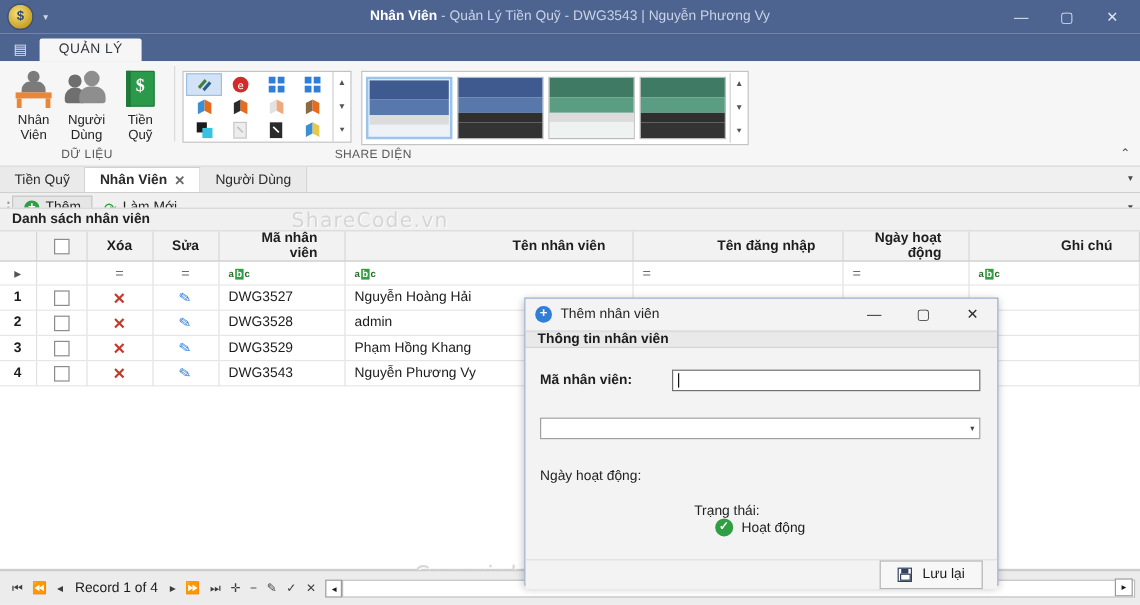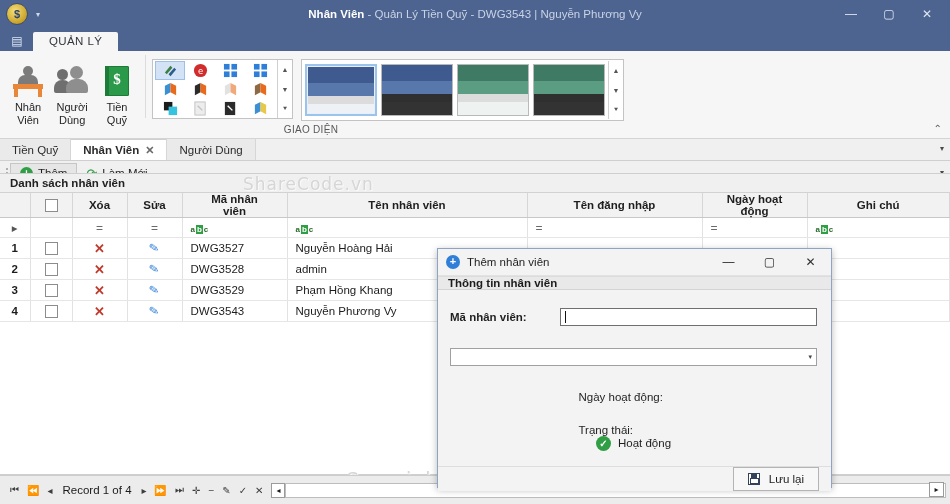--- a/index.html
+++ b/index.html
@@ -203,21 +203,21 @@
   }
   .grid-caption {
     height: 19px; background: #f0f0f0; border-bottom: 1px solid #d2d2d2;
     display: flex; align-items: center; padding-left: 10px;
     font-size: 11.5px; font-weight: bold; color: #222;
   }
   table.grid { width: 100%; border-collapse: collapse; table-layout: fixed; }
   table.grid th {
     background: #f2f2f2; border-right: 1px solid #d6d6d6; border-bottom: 1px solid #c8c8c8;
     font-size: 11.5px; font-weight: bold; color: #1e1e1e; height: 22px;
-    padding: 0 22px; text-align: center;
+    padding: 0 22px; text-align: right;
   }
   table.grid th.ctr { text-align: center; padding: 0; }
   table.grid td {
     border-right: 1px solid #e2e2e2; border-bottom: 1px solid #e6e6e6;
     height: 21px; font-size: 11.5px; padding: 0 8px; color: #1c1c1c; background: #fff;
   }
   table.grid td.ctr { text-align: center; padding: 0; }
   tr.filterrow td { height: 20px; background: #fff; color: #555; }
   .hdr-chk, .row-chk {
     width: 13px; height: 13px; border: 1px solid #8c8c8c; background: #fff;
@@ -282,21 +282,21 @@
   }
   .dlg-title-text { font-size: 11.5px; color: #1f1f1f; }
   .dlg-wins { margin-left: auto; display: flex; }
   .dlg-win-btn { width: 41px; height: 26px; display: flex; align-items: center; justify-content: center; font-size: 12px; color: #2d2d2d; }
   .dlg-group-hdr {
     height: 22px; background: #e9e9e9; border-top: 1px solid #dcdcdc; border-bottom: 1px solid #d4d4d4;
     display: flex; align-items: center; padding-left: 10px;
     font-size: 11.5px; font-weight: bold; color: #1c1c1c;
   }
   .dlg-body { flex: 1; background: #f3f3f3; padding: 10px 14px 6px 12px; }
-  .frm-row { display: flex; align-items: center; margin-bottom: 6px; height: 34px; justify-content: center; }
+  .frm-row { display: flex; align-items: center; margin-bottom: 6px; height: 34px; }
   .frm-label { width: 110px; font-size: 11.5px; color: #1f1f1f; }
   .frm-label.bold { font-weight: bold; }
   .frm-input {
     flex: 1; height: 18px; border: 1px solid #a0a0a0; background: #fff;
     font-size: 11.5px; padding: 0 4px; display: flex; align-items: center; color: #1a1a1a;
   }
   .frm-input.focused { border: 1px solid #6f6f6f; }
   .caret-bar {
     width: 1px; height: 12px; background: #111; display: inline-block;
   }
@@ -382,20 +382,21 @@
         <div class="rib-sep"></div>
         <div class="big-btn">
           <div class="ico-money-book">
             <div class="bk"></div>
               <div class="spine"></div>
               <div class="dollar">$</div>
           </div>
           <div class="lbl">Tiền Quỹ</div>
         </div>
       </div>
+      <div class="rib-group-label">DỮ LIỆU</div>
     </div>
 
     <div class="rib-sep" style="margin:4px 0 20px 0;"></div>
 
     <div class="rib-group" style="flex:1;">
       <div class="rib-group-items" style="gap:8px; align-items:flex-start; padding-top:6px;">
 
         <div class="skin-matrix-wrap">
           <div class="skin-matrix">
             <div class="sm-cell sel">
@@ -511,21 +512,21 @@
               <div class="st-d" style="background:#333333;"></div>
             </div>
           </div>
           <div class="scroll-stack">
             <div class="scroll-btn">▲</div>
             <div class="scroll-btn">▼</div>
             <div class="scroll-btn">⯆</div>
           </div>
         </div>
       </div>
-      <div class="rib-group-label" style="width:330px;">GIAO DIỆN</div>
+      <div class="rib-group-label" style="width:330px;">SHARE DIỆN</div>
     </div>
 
     <div class="ribbon-collapse">⌃</div>
   </div>
 
   <div class="doctab-row">
     <div class="doctab">
       <span>Tiền Quỹ</span>
     </div>
     <div class="doctab active">

